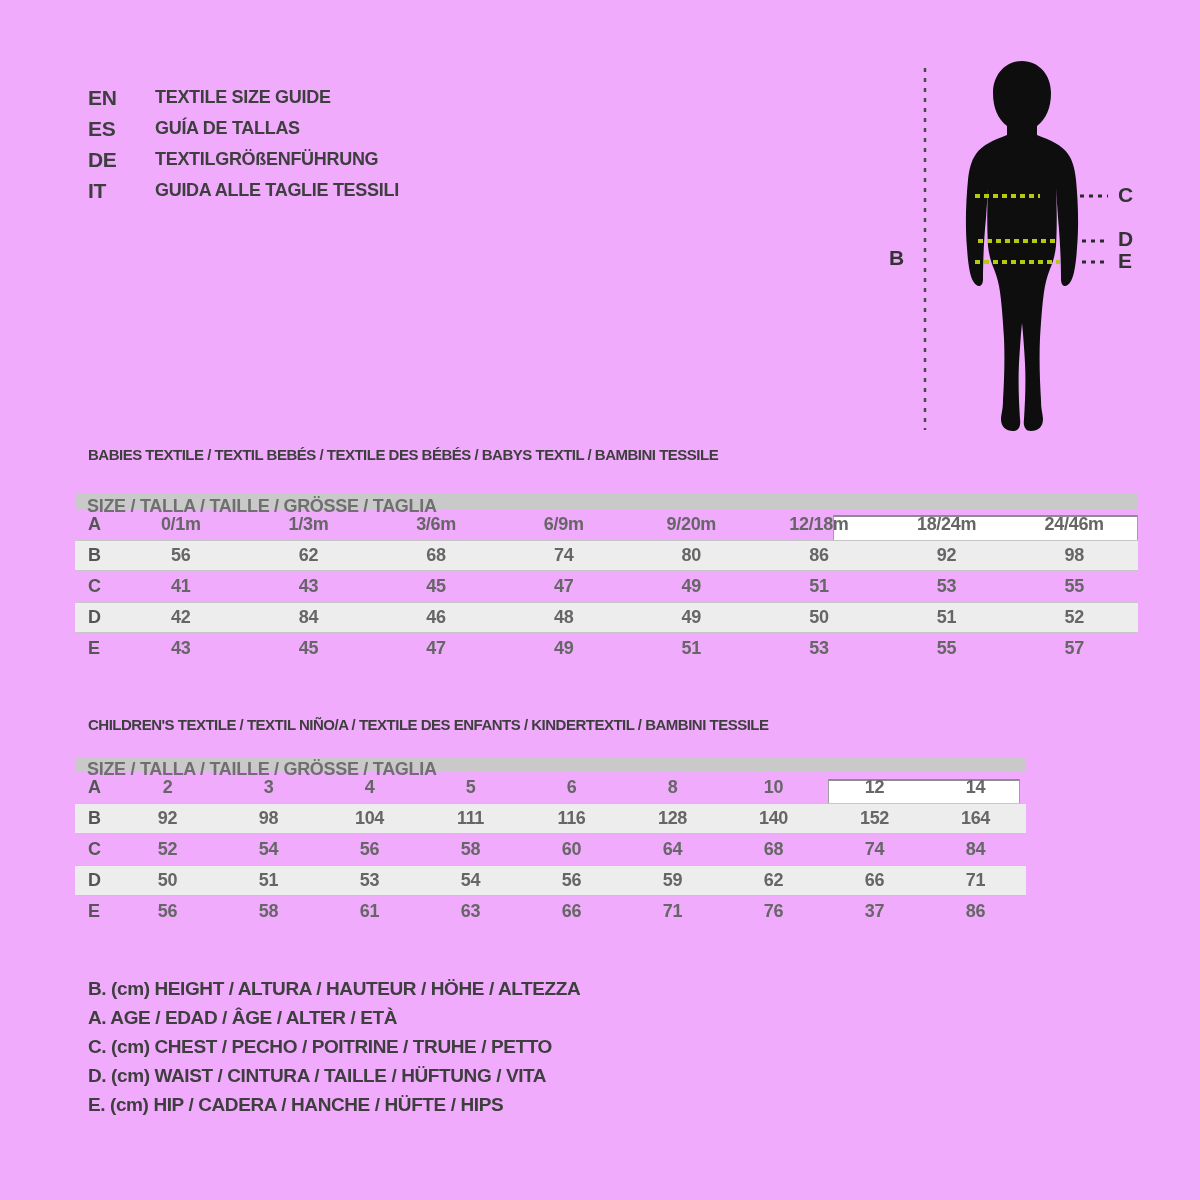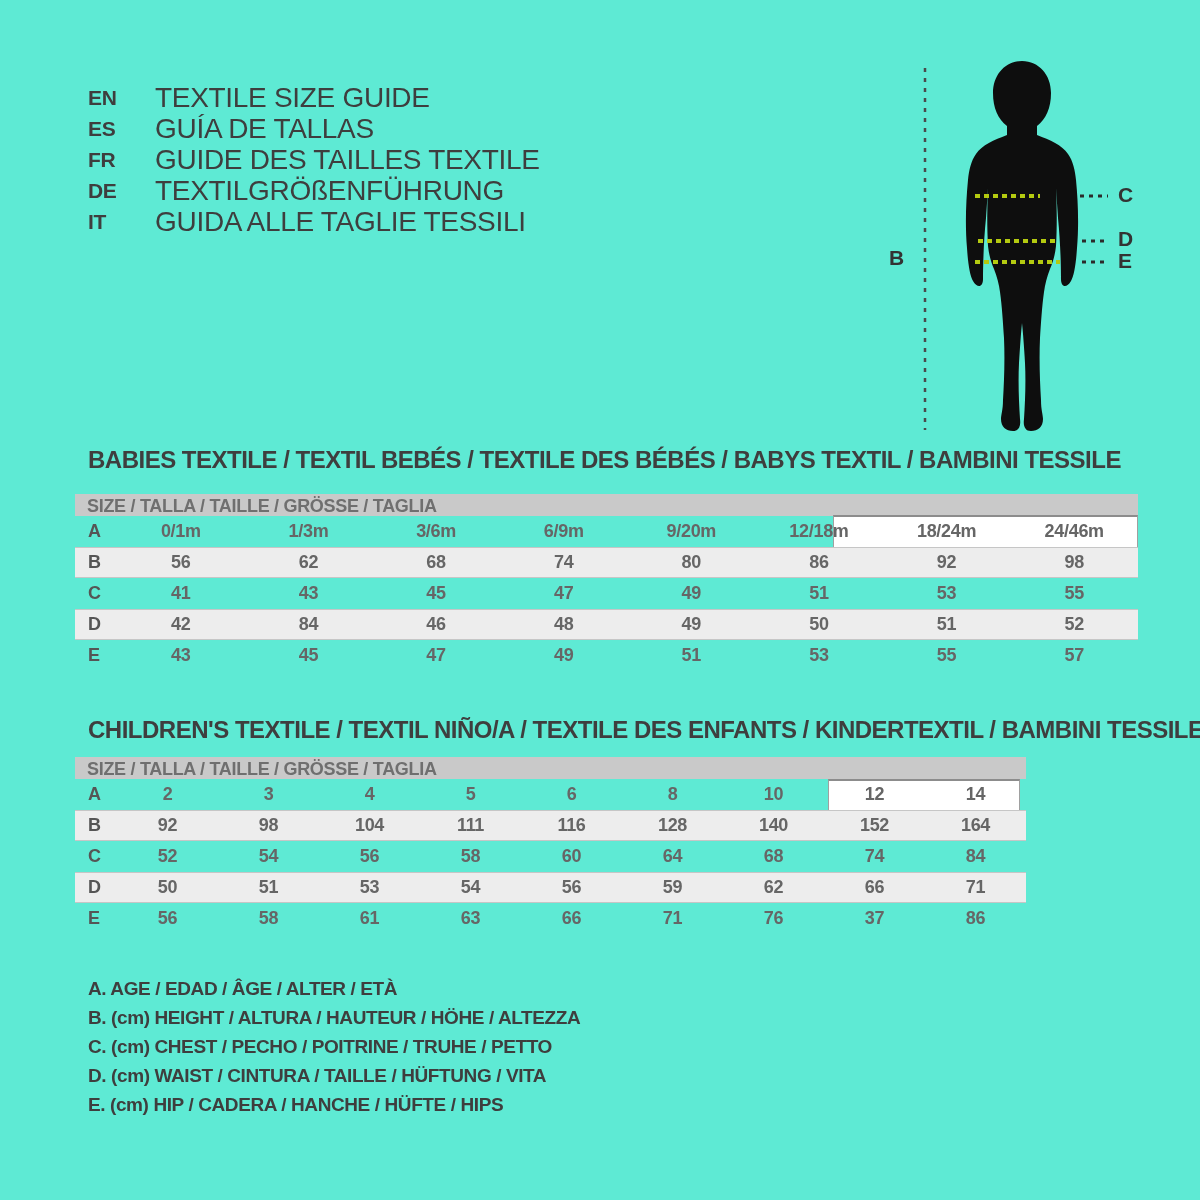--- a/index.html
+++ b/index.html
@@ -7,48 +7,48 @@
     --silhouette:#0e0e0e;
     --table-header-bg:#c9c9c9;
     --stripe-bg:#ededed;
     --stripe-line:#c6c6c6;
     --text-dark:#3e3e3e;
     --text-mid:#666666;
     --box-border:#a0a0a0;
   }
   html,body{margin:0;padding:0;background:#fff;}
   .canvas{
-    position:relative;width:1200px;height:1200px;background:#5eead4;overflow:hidden;
+    position:relative;width:1200px;height:1200px;background:#f0abfc;overflow:hidden;
     font-family:"Liberation Sans","DejaVu Sans",sans-serif;
     -webkit-font-smoothing:antialiased;
   }
   
   .lang-block{position:absolute;left:88px;top:82px;}
   .lang-row{display:flex;height:31px;line-height:31px;}
   .lang-code{width:67px;font-size:21px;font-weight:700;color:var(--text-dark);letter-spacing:-0.3px;}
-  .lang-title{font-size:28px;font-weight:400;color:var(--text-dark);letter-spacing:-0.3px;white-space:nowrap;}
+  .lang-title{font-size:18px;font-weight:700;color:var(--text-dark);letter-spacing:-0.3px;white-space:nowrap;}
 
   
   .figure-svg{position:absolute;left:880px;top:48px;}
   .fig-label{position:absolute;font-size:21px;font-weight:700;color:#333;letter-spacing:-0.3px;}
   .fig-label-b{left:889px;top:246px;}
   .fig-label-c{left:1118px;top:183px;}
   .fig-label-d{left:1118px;top:227px;}
   .fig-label-e{left:1118px;top:249px;}
 
   
-  .section-heading{position:absolute;left:88px;font-size:24px;font-weight:700;color:var(--text-dark);letter-spacing:-0.5px;white-space:nowrap;}
+  .section-heading{position:absolute;left:88px;font-size:15px;font-weight:700;color:var(--text-dark);letter-spacing:-0.5px;white-space:nowrap;}
   .heading-babies{top:446px;}
   .heading-children{top:716px;}
 
   
   .size-table{position:absolute;left:75px;}
   .table-babies{top:494px;width:1063px;}
   .table-children{top:757px;width:951px;}
-  .size-bar{height:22px;line-height:25px;background:var(--table-header-bg);
+  .size-bar{height:15px;line-height:25px;background:var(--table-header-bg);
     font-size:18px;font-weight:700;color:#6f6f6f;padding-left:12px;letter-spacing:-0.3px;
     position:relative;z-index:0;box-sizing:border-box;}
   .trow{display:flex;height:31px;line-height:31px;position:relative;z-index:3;box-sizing:border-box;}
   .trow.stripe{background:var(--stripe-bg);box-shadow:inset 0 1px 0 var(--stripe-line),inset 0 -1px 0 var(--stripe-line);}
   .trow .rlabel{width:42px;padding-left:13px;font-size:18px;font-weight:700;color:#555;box-sizing:border-box;}
   .trow .cell{flex:1;text-align:center;font-size:18px;font-weight:700;color:var(--text-mid);letter-spacing:-0.3px;}
 
   
   .hl-box{position:absolute;background:#ffffff;border:1px solid var(--box-border);border-top:2px solid #8c8c8c;z-index:2;box-sizing:border-box;}
   .hl-babies{left:833px;top:515px;width:305px;height:35px;}
@@ -64,24 +64,20 @@
 <div class="canvas">
 
   <div class="lang-block" id="lang-block">
       <div class="lang-row">
         <span class="lang-code">EN</span>
         <span class="lang-title">TEXTILE SIZE GUIDE</span>
       </div>
       <div class="lang-row">
         <span class="lang-code">ES</span>
         <span class="lang-title">GUÍA DE TALLAS</span>
-      </div>
-      <div class="lang-row">
-        <span class="lang-code">FR</span>
-        <span class="lang-title">GUIDE DES TAILLES TEXTILE</span>
       </div>
       <div class="lang-row">
         <span class="lang-code">DE</span>
         <span class="lang-title">TEXTILGRÖßENFÜHRUNG</span>
       </div>
       <div class="lang-row">
         <span class="lang-code">IT</span>
         <span class="lang-title">GUIDA ALLE TAGLIE TESSILI</span>
       </div>
     </div>
@@ -247,20 +243,20 @@
         <span class="cell">66</span>
         <span class="cell">71</span>
         <span class="cell">76</span>
         <span class="cell">37</span>
         <span class="cell">86</span>
       </div>
     </div>
   <div class="hl-box hl-children"></div>
 
   <div class="legend" id="legend">
+      <div class="legend-line">B. (cm) HEIGHT / ALTURA / HAUTEUR / HÖHE / ALTEZZA</div>
       <div class="legend-line">A. AGE / EDAD / ÂGE / ALTER / ETÀ</div>
-      <div class="legend-line">B. (cm) HEIGHT / ALTURA / HAUTEUR / HÖHE / ALTEZZA</div>
       <div class="legend-line">C. (cm) CHEST / PECHO / POITRINE / TRUHE / PETTO</div>
       <div class="legend-line">D. (cm) WAIST / CINTURA / TAILLE / HÜFTUNG / VITA</div>
       <div class="legend-line">E. (cm) HIP / CADERA / HANCHE / HÜFTE / HIPS</div>
     </div>
 
 </div>
 
 </body></html>

